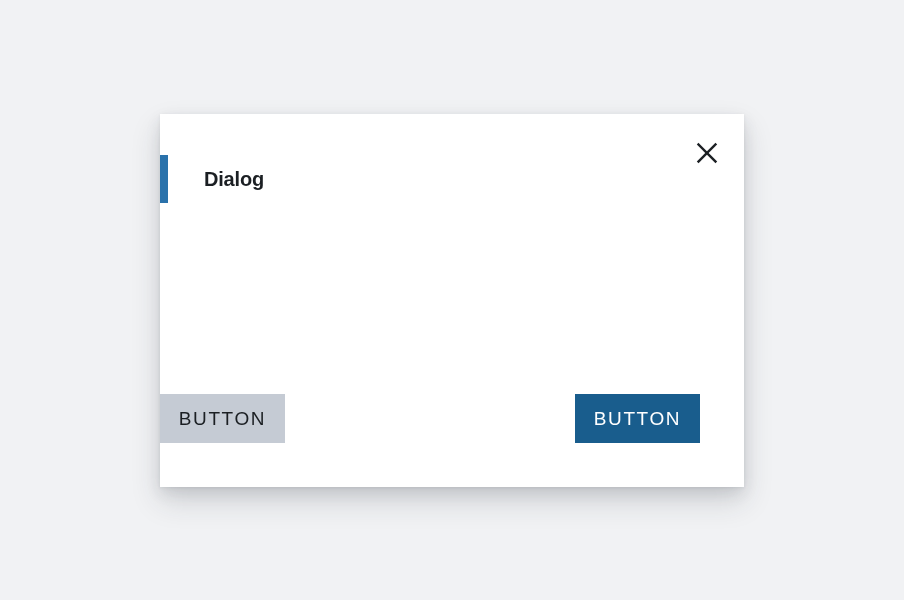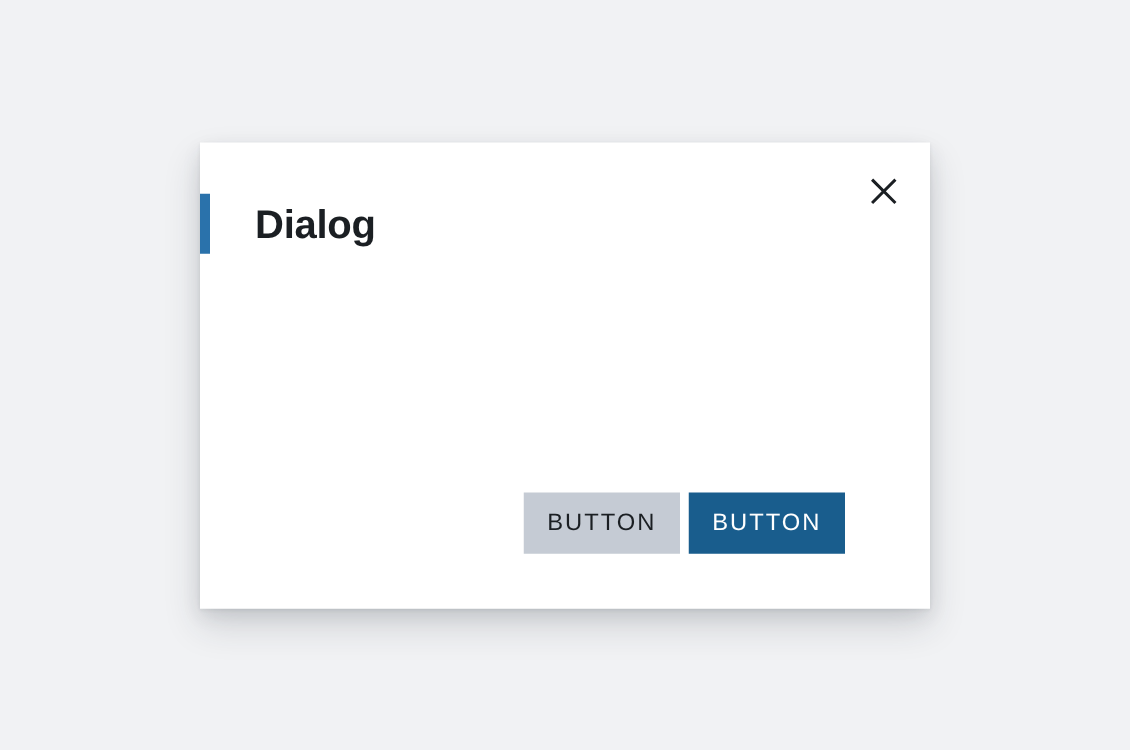--- a/index.html
+++ b/index.html
@@ -55,21 +55,21 @@
   }
   #close-button svg {
     display: block;
   }
 
   #dialog-title {
     position: absolute;
     left: 44px;
     top: 42px;
     margin: 0;
-    font-size: 32px;
+    font-size: 20px;
     font-weight: bold;
     line-height: 46px;
     letter-spacing: -0.2px;
     color: #1b1f23;
     white-space: nowrap;
   }
 
   #dialog-body {
     position: absolute;
     left: 44px;
@@ -81,23 +81,23 @@
     color: #24292e;
   }
 
   #dialog-actions {
     position: absolute;
     left: 0;
     right: 0;
     top: 280px;
     height: 49px;
     display: flex;
-    justify-content: flex-end;
+    justify-content: space-between;
     align-items: flex-start;
-    padding-right: 68px;
+    padding-right: 44px;
     box-sizing: border-box;
     gap: 7px;
   }
 
   .dlg-btn {
     height: 49px;
     min-width: 125px;
     border: none;
     border-radius: 0;
     padding: 0 18px;

